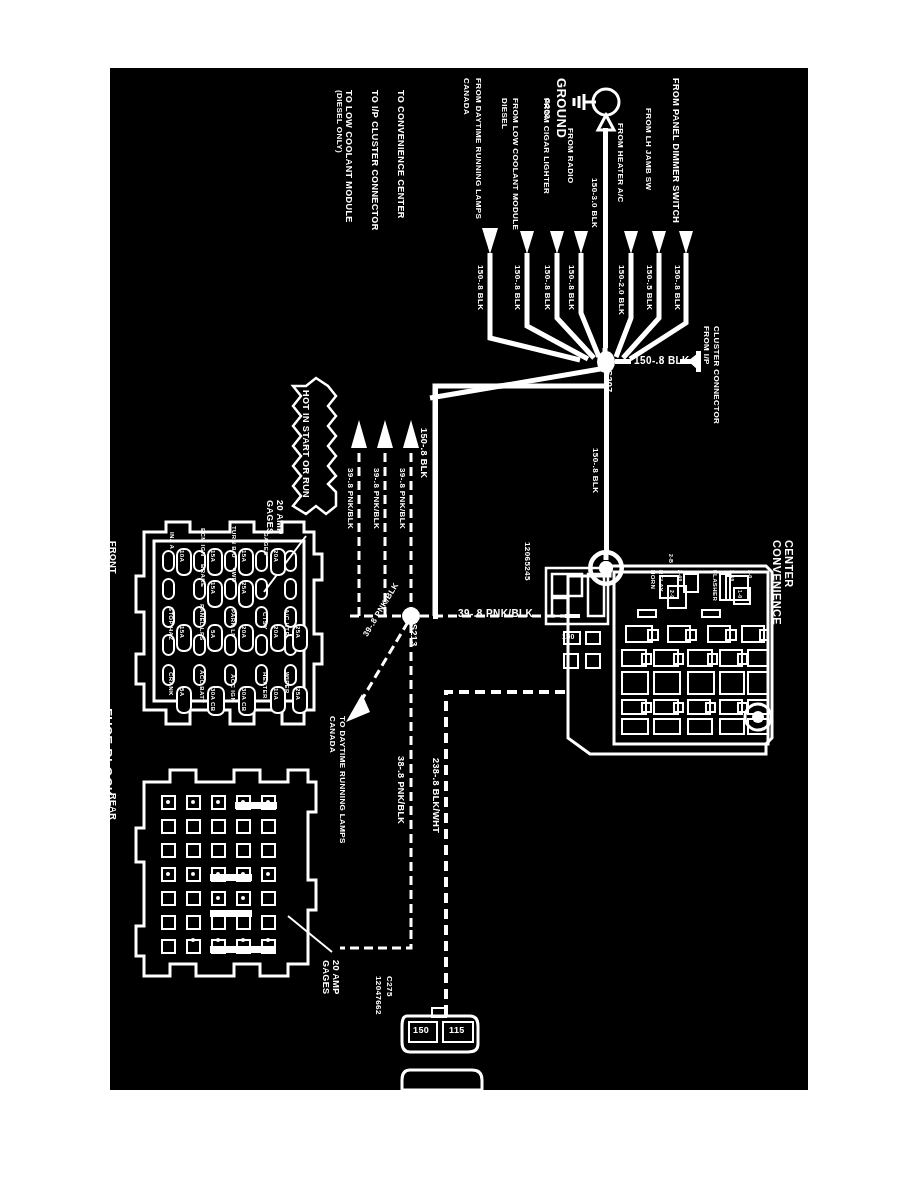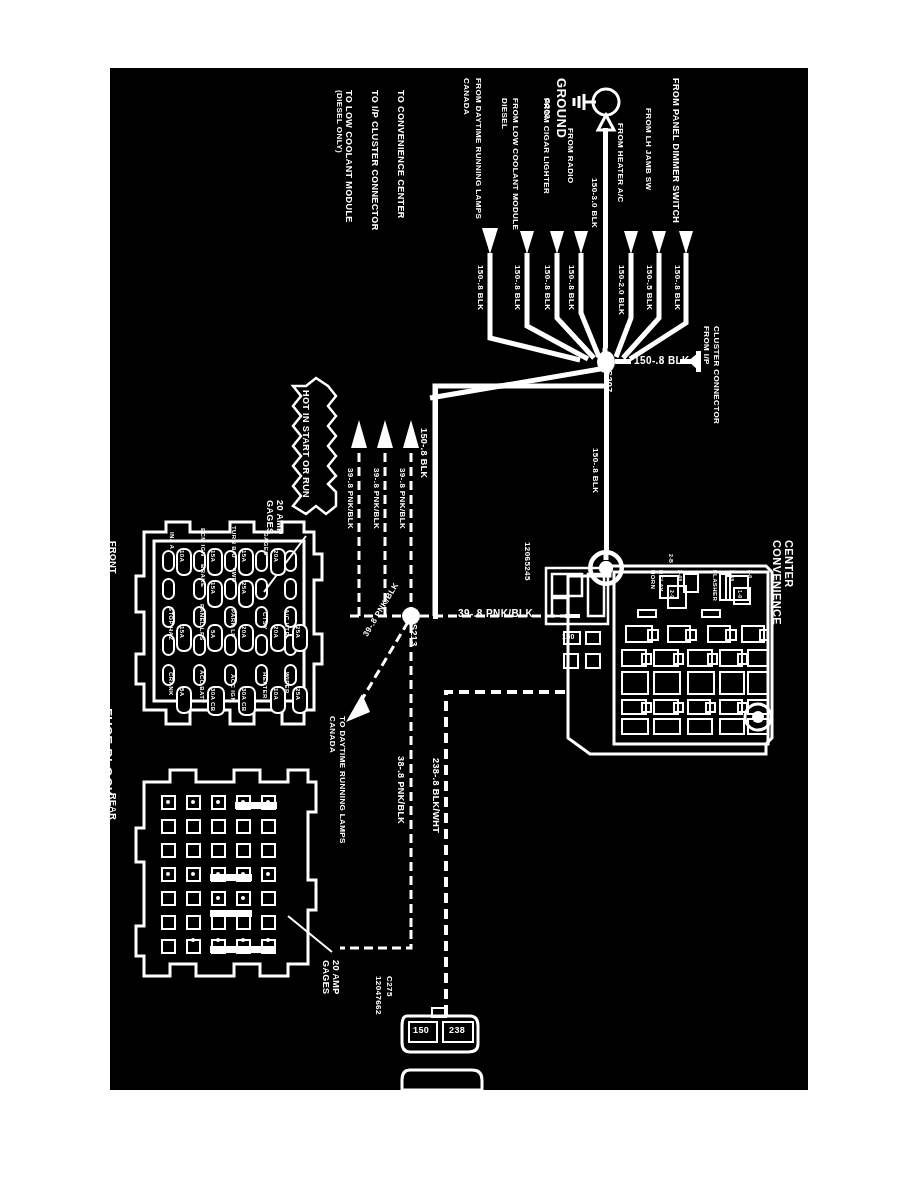--- a/index.html
+++ b/index.html
@@ -189,21 +189,21 @@
     <div class="lbl rot" style="left:7px;top:725px;font-size:9px;">REAR</div>
 
     <div class="lbl rot" style="left:672px;top:472px;font-size:11px;">CONVENIENCE</div>
     <div class="lbl rot" style="left:684px;top:472px;font-size:11px;">CENTER</div>
 
     <div class="lbl rot" style="left:421px;top:474px;font-size:8px;">12065245</div>
 
     <div class="lbl rot" style="left:272px;top:908px;font-size:8px;">12047662</div>
     <div class="lbl rot" style="left:283px;top:908px;font-size:8px;">C275</div>
     <div class="lbl" style="left:303px;top:958px;font-size:9px;">150</div>
-    <div class="lbl" style="left:339px;top:958px;font-size:9px;">238</div>
+    <div class="lbl" style="left:339px;top:958px;font-size:9px;">115</div>
 
     <div id="fb-front" style="position:absolute;left:22px;top:446px;width:192px;height:230px;">
       <svg width="192" height="230">
         <g stroke="#ffffff" stroke-width="3" fill="none">
           <path d="M12 18 L34 18 L34 8 L58 8 L58 18 L98 18 L98 8 L122 8 L122 18 L150 18 L150 8 L172 8 L172 18
                    L182 18 L182 40 L190 40 L190 66 L182 66 L182 120 L190 120 L190 150 L182 150 L182 196
                    L172 196 L172 210 L150 210 L150 196 L122 196 L122 210 L98 210 L98 196 L58 196 L58 210
                    L34 210 L34 196 L12 196 L12 170 L4 170 L4 140 L12 140 L12 98 L4 98 L4 62 L12 62 Z"></path>
           <rect x="22" y="27" width="150" height="160"></rect>
         </g>

